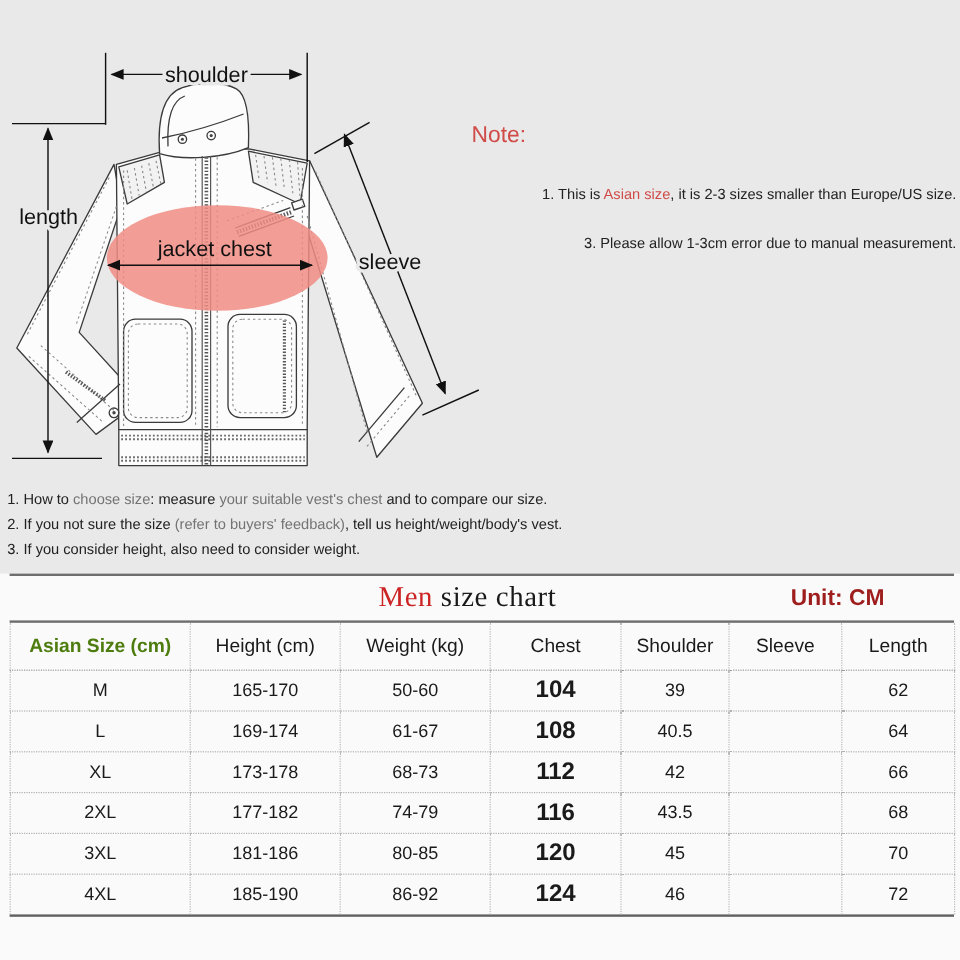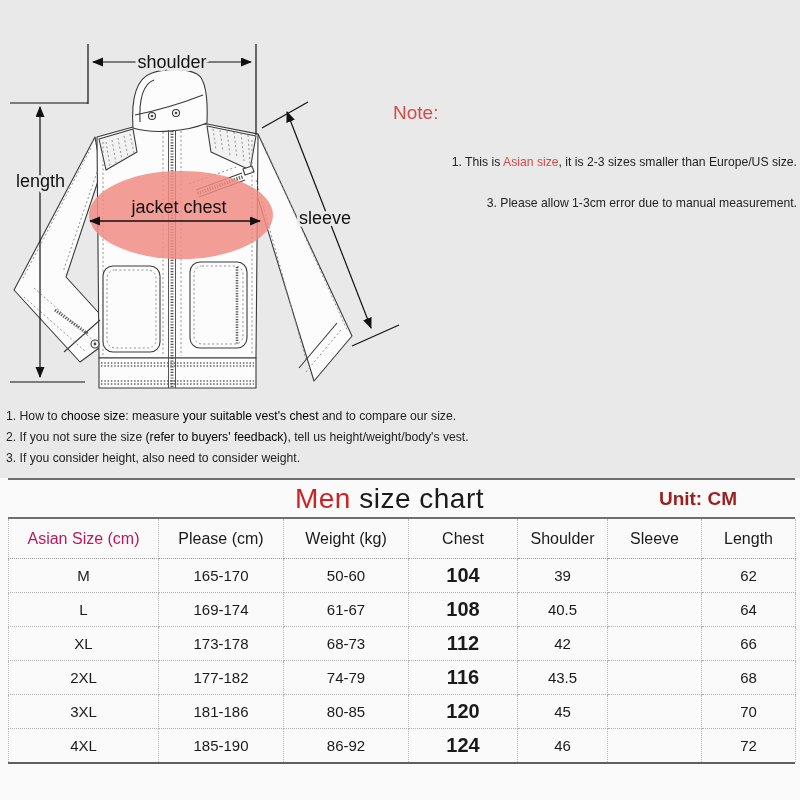--- a/index.html
+++ b/index.html
@@ -12,37 +12,37 @@
   
   .diagram{position:absolute;left:0;top:0;}
   .mlabel{font-size:18px;fill:#111;paint-order:stroke;stroke:#e9e9e9;stroke-width:6px;stroke-linejoin:round;}
   .chest-label{font-size:18px;fill:#111;}
   
   .notes{position:absolute;left:393px;top:104px;width:404px;font-size:12.2px;color:#222;}
   .note-heading{color:#d04c48;font-size:19px;line-height:17px;margin-bottom:33px;}
   .note-line{white-space:nowrap;line-height:17px;margin-bottom:30px;text-align:right;}
   .note-multi{line-height:28px;margin-bottom:26px;margin-top:-6px;}
   .note-multi .block{display:block;white-space:nowrap;}
-  .notes .red, .tips .red{color:#000000;}
+  .notes .red, .tips .red{color:#737373;}
   .notes .red{color:#d04c48;}
   
   .tips{position:absolute;left:6px;top:406px;width:600px;font-size:12.2px;line-height:21px;color:#222;}
   .tip-line{white-space:nowrap;}
   
   .size-table{position:absolute;left:8px;top:478px;width:787px;border-bottom:2px solid #606060;}
   .title-row{position:relative;height:37px;border-top:2px solid #6e6e6e;border-bottom:2px solid #6e6e6e;
     display:flex;align-items:center;justify-content:center;}
-  .chart-title{font-size:28px;transform:translateX(-12px);letter-spacing:0.5px;}
+  .chart-title{font-size:24px;transform:translateX(-12px);letter-spacing:0.5px;font-family:Liberation Serif, serif;}
   .title-red{color:#cc2424;}
   .unit{position:absolute;right:58px;top:50%;transform:translateY(-50%);
     font-weight:bold;font-size:19px;color:#9e1d1d;}
   table.sizes{border-collapse:collapse;table-layout:fixed;width:100%;}
   table.sizes th{height:37px;font-weight:normal;font-size:16px;
     border-bottom:1px dotted #9a9a9a;border-left:1px dotted #bbb;border-right:1px dotted #bbb;}
-  table.sizes th.size-col{color:#be185d;}
+  table.sizes th.size-col{color:#4d7c0f;font-weight:bold;}
   table.sizes td{height:31px;text-align:center;font-size:15px;
     border-bottom:1px dotted #b0b0b0;border-left:1px dotted #bbb;border-right:1px dotted #bbb;}
   table.sizes tbody tr:last-child td{border-bottom:none;}
   table.sizes td.chest{font-weight:bold;font-size:20px;}
 </style>
 </head>
 <body>
 
 <div class="canvas">
   <div class="lower-bg"></div>
@@ -177,21 +177,21 @@
           <col style="width:125px">
           <col style="width:125px">
         <col style="width:109px">
           <col style="width:90px">
           <col style="width:94px">
           <col style="width:94px">
       </colgroup>
       <thead>
         <tr>
           <th class="size-col">Asian Size (cm)</th>
-          <th>Please (cm)</th>
+          <th>Height (cm)</th>
           <th>Weight (kg)</th>
           <th>Chest</th>
           <th>Shoulder</th>
           <th>Sleeve</th>
           <th>Length</th>
         </tr>
       </thead>
       <tbody>
         <tr>
           <td>M</td>

